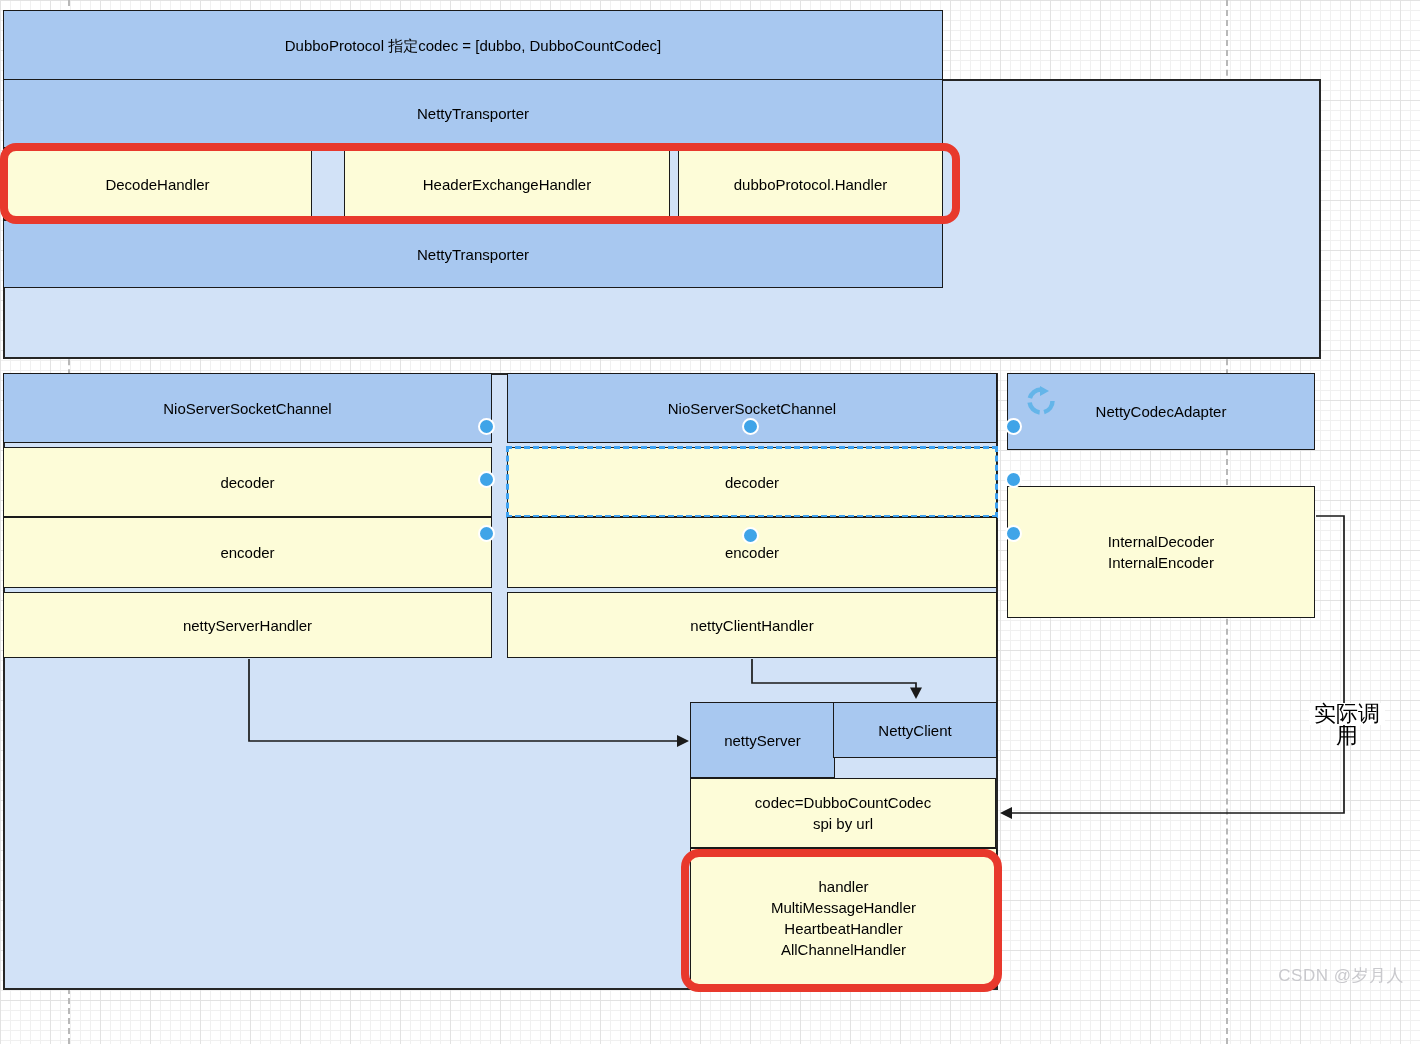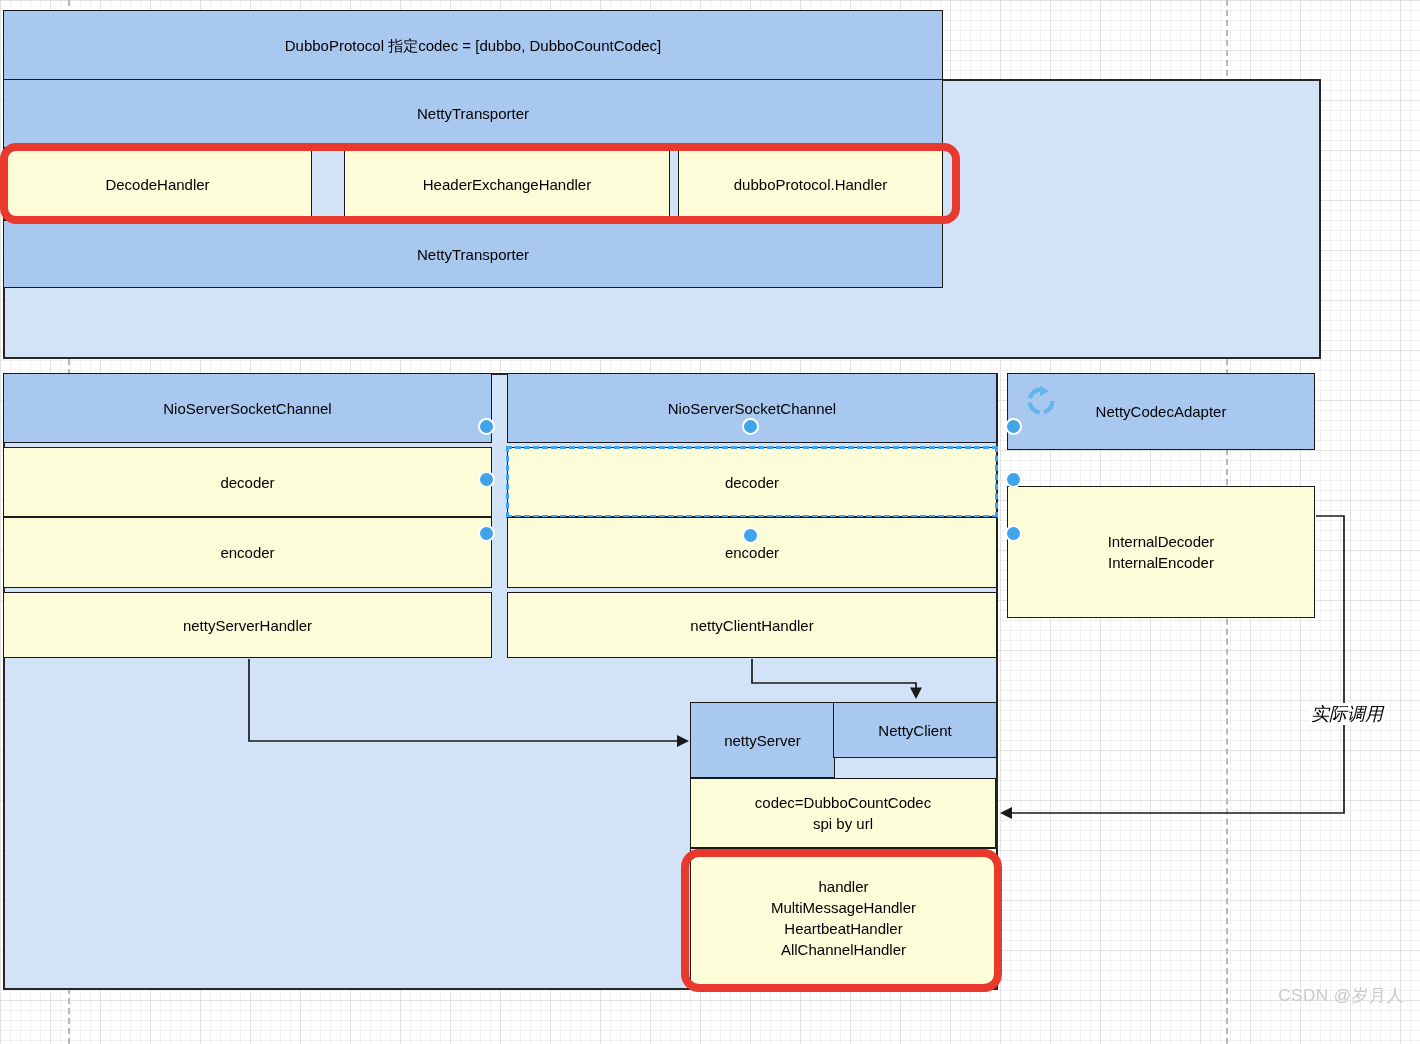--- a/index.html
+++ b/index.html
@@ -31,23 +31,22 @@
   }
   .dot{
     width:13px;height:13px;border-radius:50%;background:#3fa4e8;
     border:2px solid #ffffff;z-index:5;box-sizing:content-box;
   }
   .selected::after{
     content:"";position:absolute;inset:-2px;border:3px dashed #3ea2f2;
     pointer-events:none;
   }
   .edgelabel{
-    background:#ffffff;font-size:18px;text-align:center;line-height:22px;
+    background:#ffffff;font-size:22px;text-align:center;line-height:22px;
     z-index:4;
-    font-style:italic;
   }
   .watermark{
     font-size:17px;color:#c9c9cd;text-align:right;z-index:6;letter-spacing:.5px;
   }
   svg.wires{position:absolute;left:0;top:0;z-index:3;pointer-events:none;}
   .refresh{position:absolute;left:18px;top:12px;}
 </style>
 </head>
 <body>
 
@@ -162,15 +161,15 @@
   <div class="abs dot" style="left:478px;top:471px;"></div>
   <div class="abs dot" style="left:478px;top:525px;"></div>
   <div class="abs dot" style="left:742px;top:418px;"></div>
   <div class="abs dot" style="left:742px;top:527px;"></div>
   <div class="abs dot" style="left:1005px;top:418px;"></div>
   <div class="abs dot" style="left:1005px;top:471px;"></div>
   <div class="abs dot" style="left:1005px;top:525px;"></div>
 
   <div class="abs edgelabel" style="left:1309px;top:703px;width:76px;height:22px;">实际调用</div>
 
-  <div class="abs watermark" style="left:1244px;top:964px;width:160px;margin-top:20px;">CSDN @岁月人</div>
+  <div class="abs watermark" style="left:1244px;top:964px;width:160px;">CSDN @岁月人</div>
 
 </div>
 
 </body></html>

